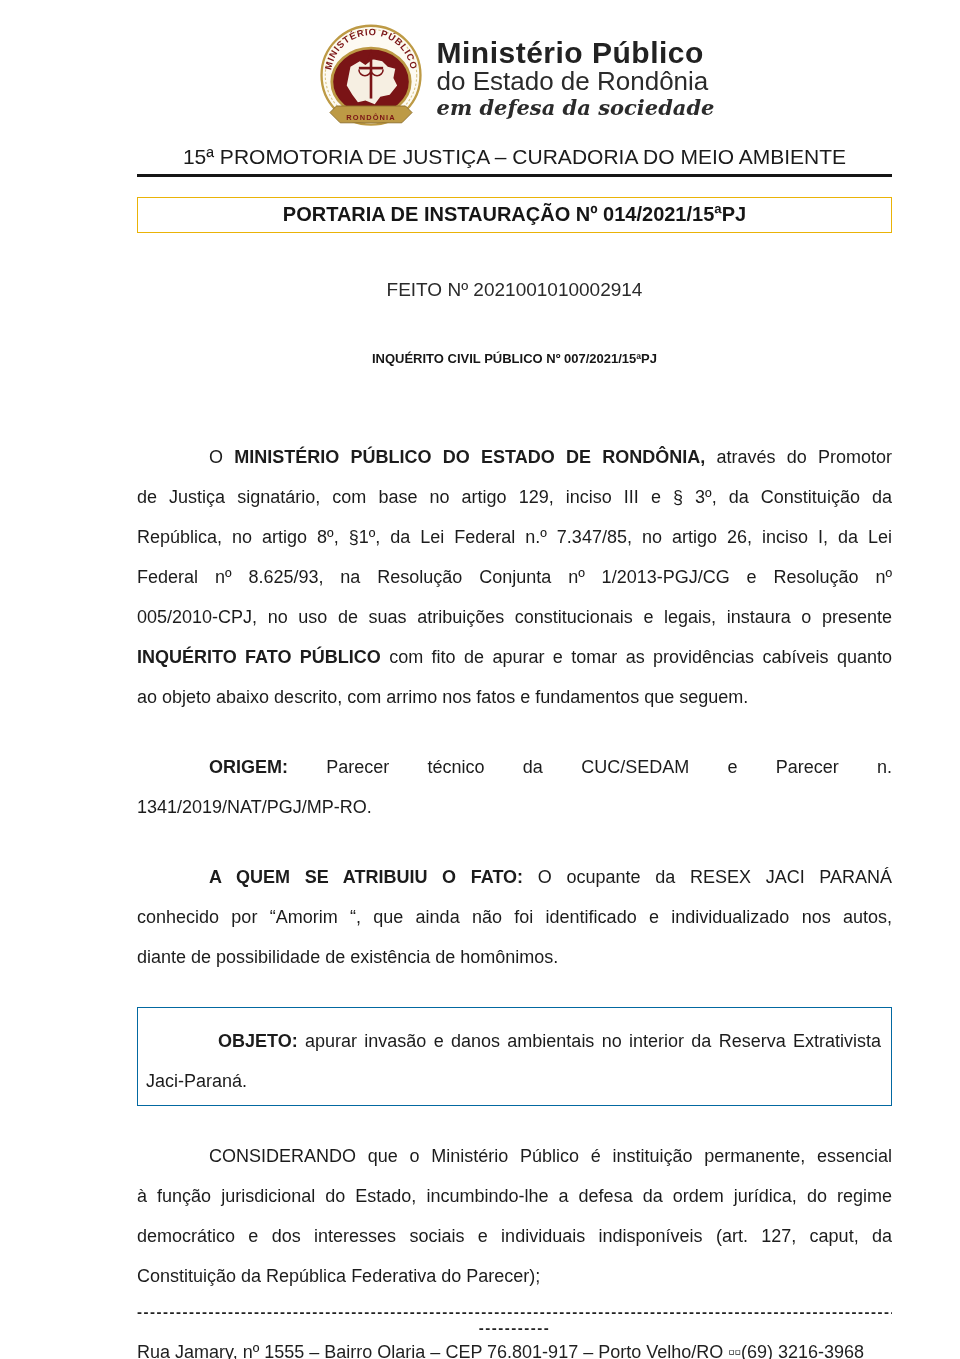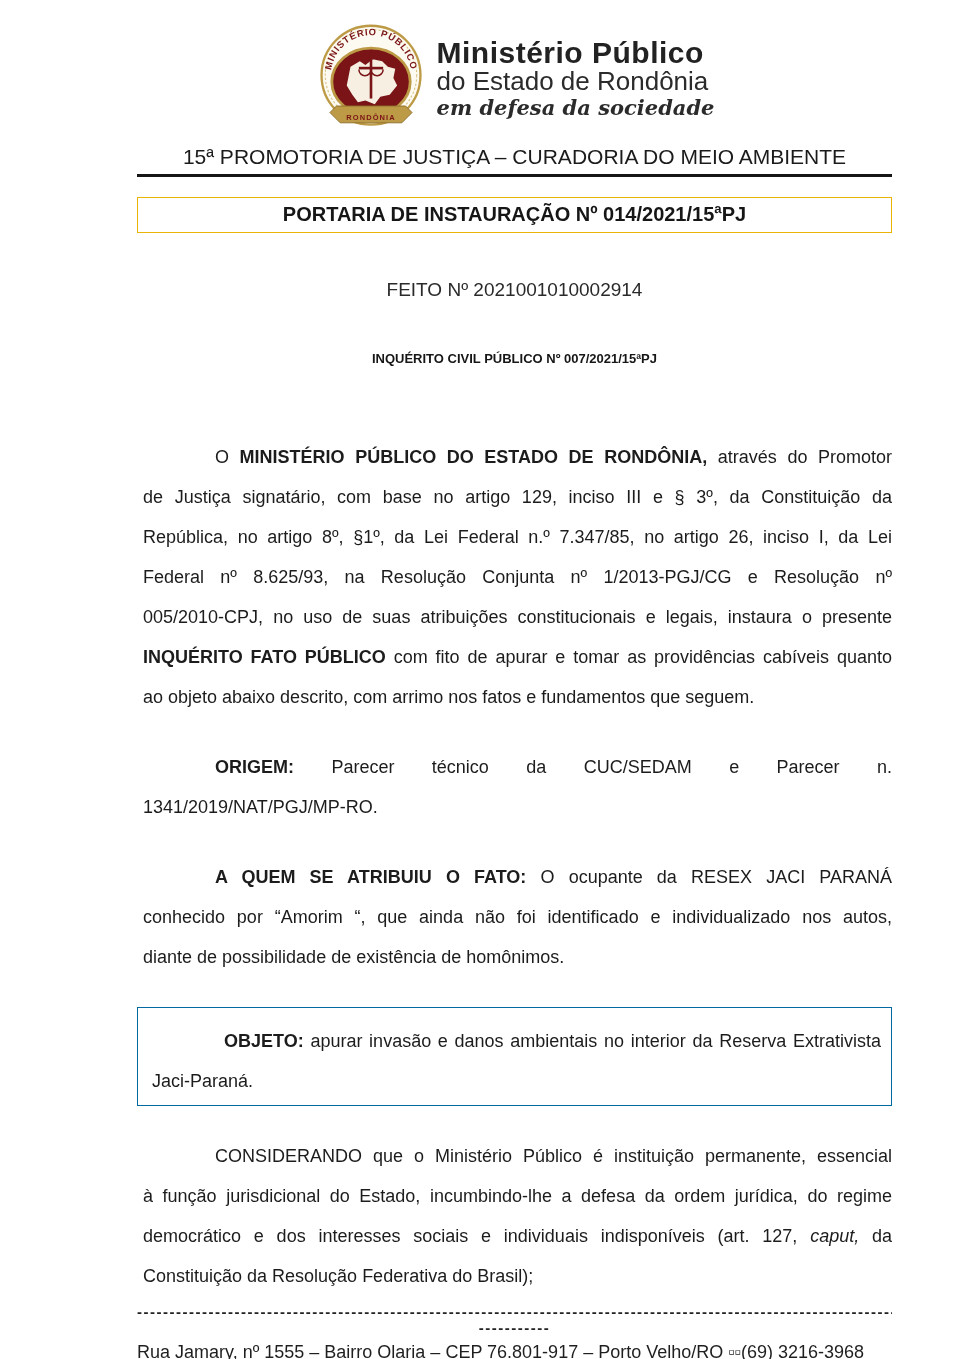--- a/index.html
+++ b/index.html
@@ -51,25 +51,25 @@
     color: #161616;
   }
 
   .feito { margin-top: 46px; text-align: center; font-size: 19px; color: #2a2a2a; line-height: 22px; }
   .inquerito { margin-top: 45px; text-align: center; font-size: 13px; font-weight: bold; color: #161616; line-height: 25px; }
 
   
   .document-body { margin-top: 66px; font-size: 18px; line-height: 40px; color: #1c1c1c; }
   .para + .para { margin-top: 30px; }
   .para.boxed { border: 1px solid #0369a1; padding: 13px 10px 4px 8px; }
-  .line { text-align: justify; margin-left: 6px; }
+  .line { text-align: justify; }
   .line.jfull { text-align-last: justify; }
   .line.first { text-indent: 72px; }
   .seg-b { font-weight: bold; }
-  .seg-i { font-style: italic; }
+  .seg-i { }
 
   
   .doc-footer { margin-top: 8px; }
   .dash-long {
     font-weight: bold; font-size: 15px; letter-spacing: 1.5px;
     white-space: nowrap; overflow: hidden; line-height: 16px; color: #222;
   }
   .dash-short {
     font-weight: bold; font-size: 15px; letter-spacing: 1.5px;
     text-align: center; line-height: 16px; color: #222;
@@ -137,21 +137,21 @@
           <div class="line"><span>diante de possibilidade de existência de homônimos.</span></div>
         </div>
         <div class="para boxed">
           <div class="line first jfull"><span class="seg-b">OBJETO:</span><span> apurar invasão e danos ambientais no interior da Reserva Extrativista</span></div>
           <div class="line"><span>Jaci-Paraná.</span></div>
         </div>
         <div class="para">
           <div class="line first jfull"><span>CONSIDERANDO que o Ministério Público é instituição permanente, essencial</span></div>
           <div class="line jfull"><span>à função jurisdicional do Estado, incumbindo-lhe a defesa da ordem jurídica, do regime</span></div>
           <div class="line jfull"><span>democrático e dos interesses sociais e individuais indisponíveis (art. 127, </span><span class="seg-i">caput,</span><span> da</span></div>
-          <div class="line"><span>Constituição da Resolução Federativa do Brasil);</span></div>
+          <div class="line"><span>Constituição da República Federativa do Parecer);</span></div>
         </div>
       </main>
 
     <footer class="doc-footer">
       <div class="dash-long">------------------------------------------------------------------------------------------------------------------------</div>
       <div class="dash-short">-----------</div>
       <div class="address">Rua Jamary, nº 1555 – Bairro Olaria – CEP 76.801-917 – Porto Velho/RO ▫▫(69) 3216-3968</div>
     </footer>
 
   </div>

